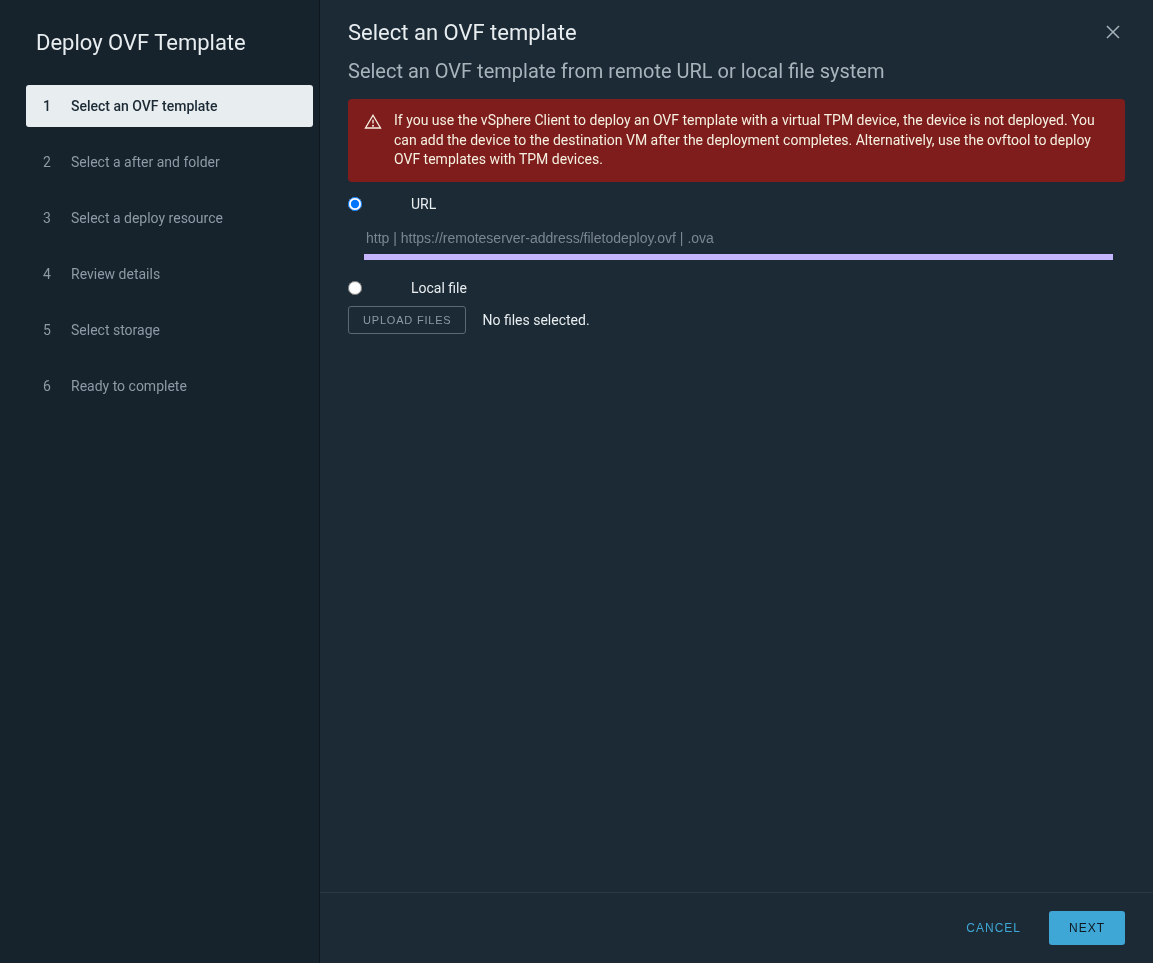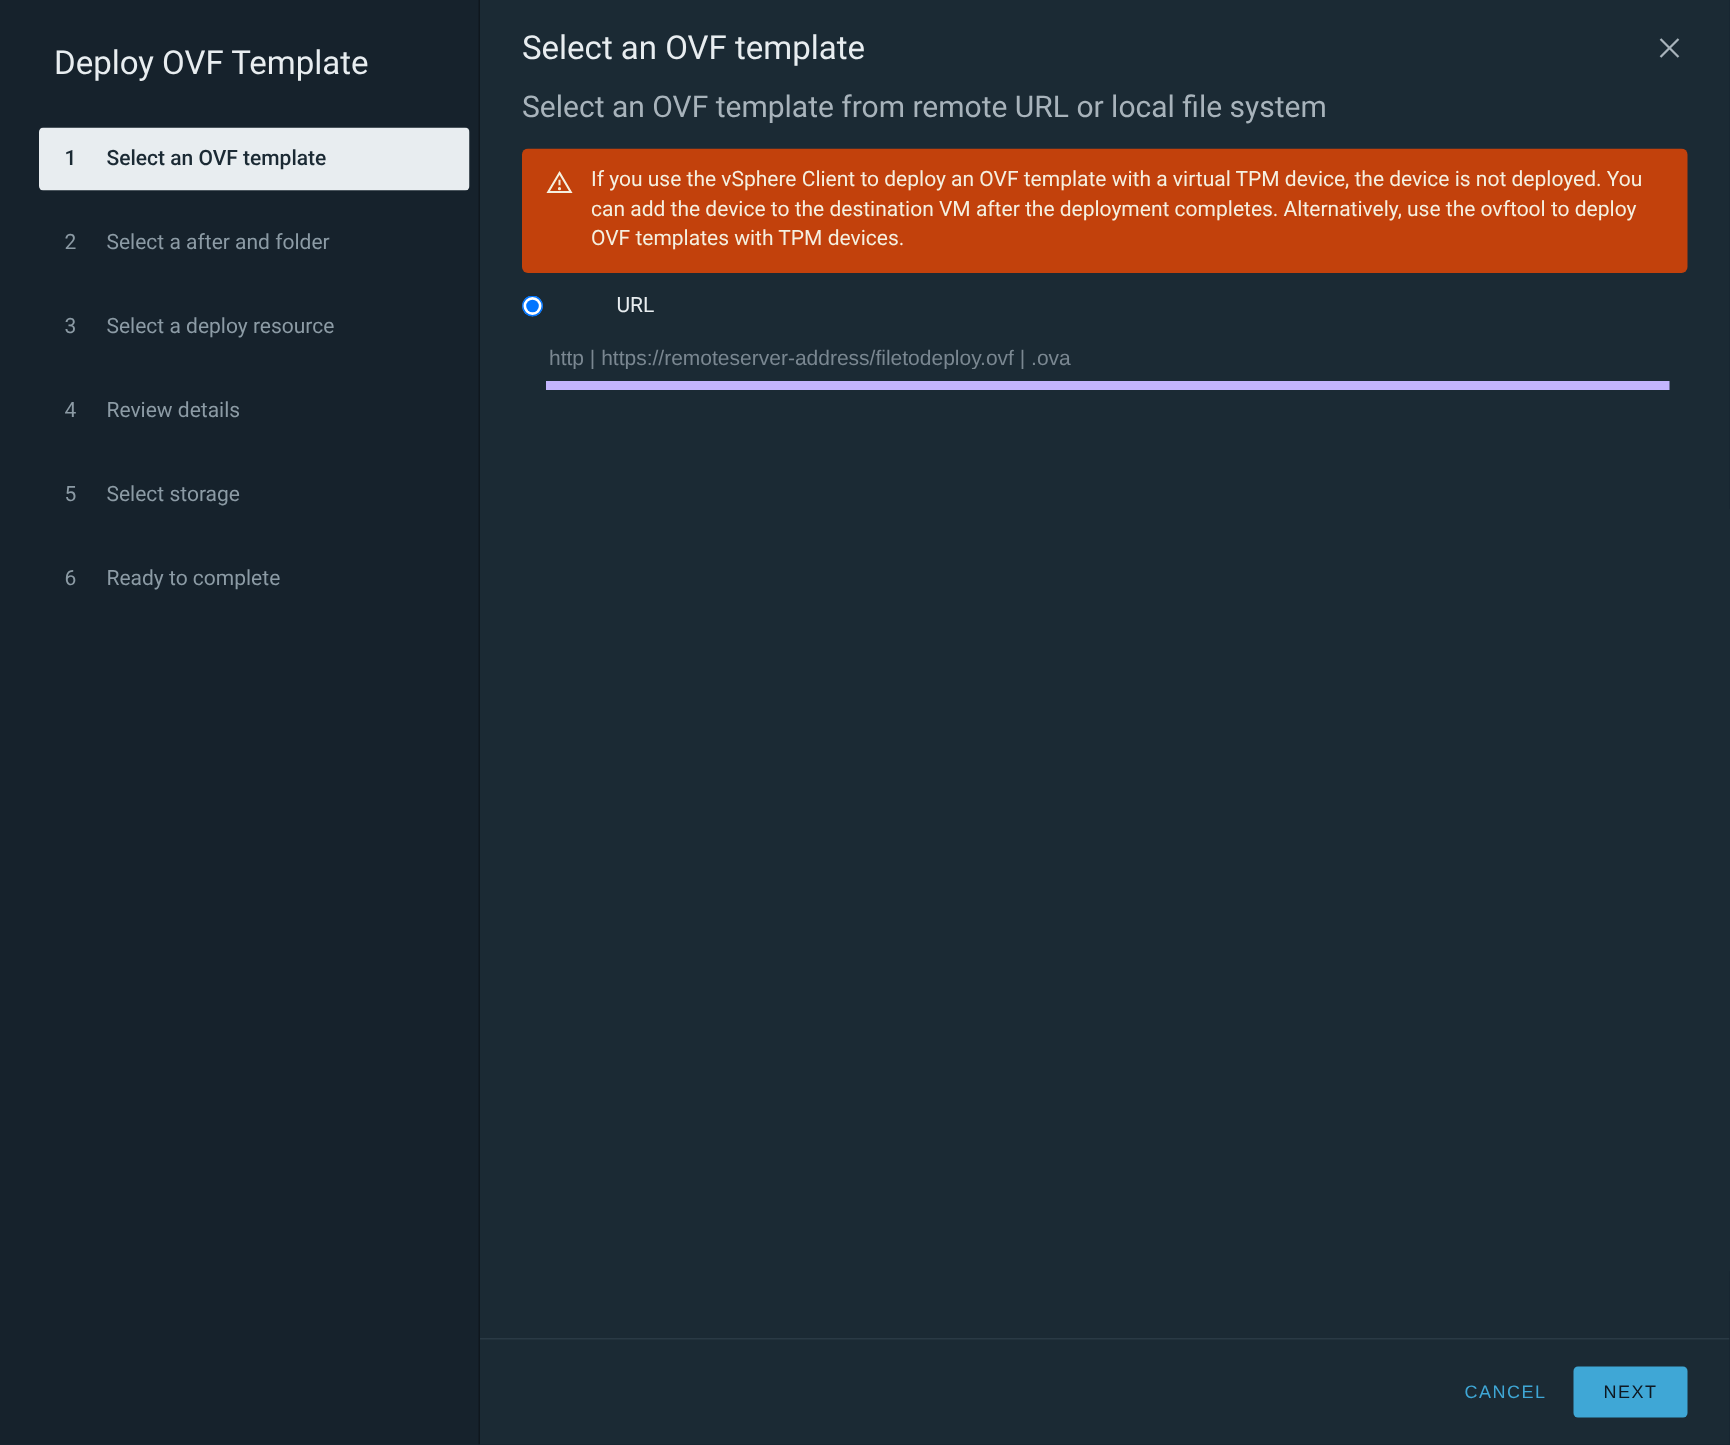--- a/index.html
+++ b/index.html
@@ -97,21 +97,21 @@
       padding: 8px 28px 16px 28px;
     }
     .main-content {
       flex: 1;
       padding: 0 28px;
       overflow-y: auto;
     }
     .alert {
       display: flex;
       align-items: flex-start;
-      background: #c2410c;
+      background: #7f1d1d;
       color: #f5f0e0;
       padding: 12px 16px;
       border-radius: 4px;
       margin-bottom: 14px;
       font-size: 14px;
       line-height: 1.4;
     }
     .alert-icon {
       flex-shrink: 0;
       margin-right: 12px;
@@ -179,21 +179,21 @@
       font-weight: 500;
     }
     .upload-status {
       font-size: 14px;
       color: #e8edf0;
     }
     .footer {
       display: flex;
       justify-content: flex-end;
       align-items: center;
-      gap: 14px;
+      gap: 24px;
       padding: 18px 28px;
       border-top: 1px solid #2a3a45;
     }
     .btn-cancel {
       background: transparent;
       border: none;
       color: #3fa7d6;
       font-size: 12px;
       letter-spacing: 1px;
       font-weight: 500;
@@ -275,20 +275,30 @@
 
 
       <div class="radio-group">
         <div class="radio-row">
           <input type="radio" name="source" id="src-url" checked="" style="">
           <label class="radio-label" for="src-url">URL</label>
         </div>
         <input type="text" class="url-input" placeholder="http | https://remoteserver-address/filetodeploy.ovf | .ova" style="">
       </div>
 
+      <div class="radio-group">
+        <div class="radio-row">
+          <input type="radio" name="source" id="src-local" style="">
+          <label class="radio-label" for="src-local">Local file</label>
+        </div>
+        <div class="upload-row">
+          <button class="upload-btn">UPLOAD FILES</button>
+          <span class="upload-status">No files selected.</span>
+        </div>
+      </div>
     </div>
 
     <div class="footer">
       <button class="btn-cancel">CANCEL</button>
       <button class="btn-next">NEXT</button>
     </div>
   </main>
 
 </div>
 

